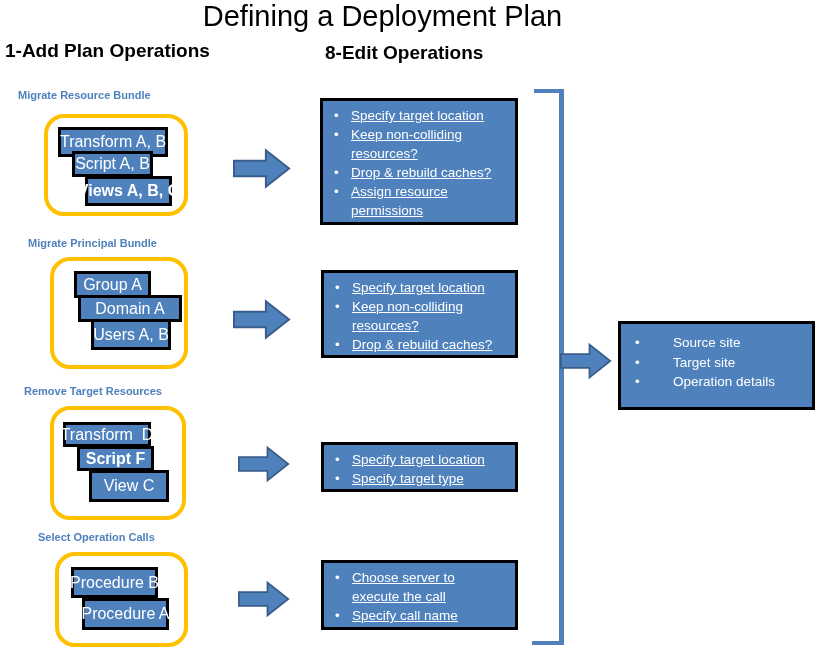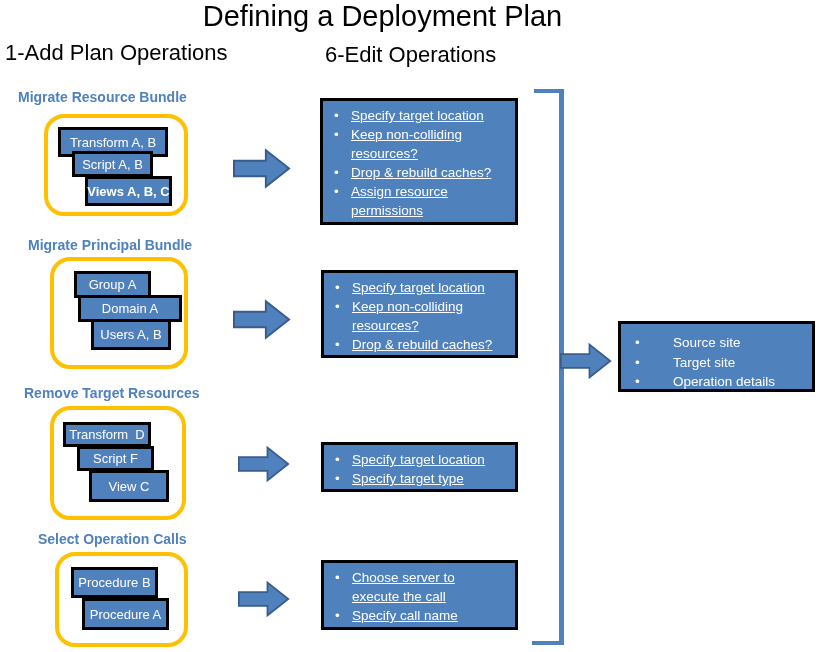--- a/index.html
+++ b/index.html
@@ -15,30 +15,30 @@
   }
   html,body{margin:0;padding:0;background:#fff;}
   .canvas{
     position:relative;width:821px;height:652px;background:#fff;overflow:hidden;
     font-family:"Liberation Sans",sans-serif;color:var(--text_black);
   }
   .title{
     position:absolute;left:0;top:0;width:765px;text-align:center;
     font-size:29px;font-weight:400;letter-spacing:0px;
   }
-  .col-header{position:absolute;font-size:22px;font-weight:400;white-space:nowrap;}
+  .col-header{position:absolute;font-size:19px;font-weight:700;white-space:nowrap;}
   .group-heading{
-    position:absolute;font-size:14px;font-weight:700;color:var(--heading_blue);white-space:nowrap;
+    position:absolute;font-size:11px;font-weight:700;color:var(--heading_blue);white-space:nowrap;
   }
   .frame{
     position:absolute;border:4px solid var(--frame_yellow);border-radius:20px;background:transparent;
   }
   .sbox{
     position:absolute;background:var(--box_fill);border:3px solid var(--box_border);
-    color:var(--text_white);font-size:13px;display:flex;align-items:center;justify-content:center;
+    color:var(--text_white);font-size:16px;display:flex;align-items:center;justify-content:center;
     white-space:pre;box-sizing:border-box;
   }
   .edit-box{
     position:absolute;background:var(--box_fill);border:3px solid var(--box_border);
     box-sizing:border-box;color:var(--text_white);
   }
   .edit-box ul{margin:0;padding:5px 6px 0 10px;list-style:none;}
   .edit-box li{
     position:relative;padding-left:18px;font-size:13.5px;line-height:19px;color:var(--text_white);text-decoration:underline;
   }
@@ -57,38 +57,38 @@
   .bracket-seg{position:absolute;background:var(--bracket);}
 </style>
 </head>
 <body>
 
 <div class="canvas">
 
   <div class="title">Defining a Deployment Plan</div>
 
   <div class="col-header" style="left:5px;top:40px;">1-Add Plan Operations</div>
-  <div class="col-header" style="left:325px;top:42px;">6-Edit Operations</div>
+  <div class="col-header" style="left:325px;top:42px;">8-Edit Operations</div>
 
   <div class="group-heading" style="left:18px;top:89px;">Migrate Resource Bundle</div>
   <div class="frame" style="left:44px;top:114px;width:136px;height:94px;"></div>
   <div class="sbox" style="left:58px;top:127px;width:110px;height:30px;">Transform A, B</div>
   <div class="sbox" style="left:72px;top:151px;width:81px;height:26px;">Script A, B</div>
   <div class="sbox" style="left:85px;top:176px;width:87px;height:30px;font-weight:bold;">Views A, B, C</div>
 
   <div class="group-heading" style="left:28px;top:237px;">Migrate Principal Bundle</div>
   <div class="frame" style="left:50px;top:257px;width:130px;height:104px;"></div>
   <div class="sbox" style="left:74px;top:271px;width:77px;height:27px;">Group A</div>
   <div class="sbox" style="left:78px;top:295px;width:104px;height:27px;">Domain A</div>
   <div class="sbox" style="left:91px;top:319px;width:80px;height:31px;">Users A, B</div>
 
   <div class="group-heading" style="left:24px;top:385px;">Remove Target Resources</div>
   <div class="frame" style="left:50px;top:406px;width:128px;height:106px;"></div>
   <div class="sbox" style="left:63px;top:422px;width:88px;height:25px;">Transform  D</div>
-  <div class="sbox" style="left:77px;top:446px;width:77px;height:25px;">Script F</div>
+  <div class="sbox" style="left:77px;top:446px;width:77px;height:25px;font-weight:bold;">Script F</div>
   <div class="sbox" style="left:89px;top:470px;width:80px;height:32px;">View C</div>
 
   <div class="group-heading" style="left:38px;top:531px;">Select Operation Calls</div>
   <div class="frame" style="left:55px;top:552px;width:125px;height:87px;"></div>
   <div class="sbox" style="left:71px;top:567px;width:87px;height:31px;">Procedure B</div>
   <div class="sbox" style="left:82px;top:598px;width:87px;height:32px;">Procedure A</div>
 
   <div class="arrow" style="left:233px;top:147px;">
     <svg width="58" height="43" viewBox="0 0 60 44">
         <path d="M1,14 H34 V3 L58,22 L34,41 V30 H1 Z" fill="var(--arrow_fill)" stroke="var(--arrow_stroke)" stroke-width="2"></path>
@@ -141,22 +141,21 @@
   <div class="bracket-seg" style="left:534px;top:89px;width:30px;height:4px;"></div>
   <div class="bracket-seg" style="left:559px;top:89px;width:5px;height:556px;"></div>
   <div class="bracket-seg" style="left:532px;top:641px;width:32px;height:4px;"></div>
 
   <div class="arrow" style="left:560px;top:340px;">
     <svg width="52" height="42" viewBox="0 0 60 44">
         <path d="M1,14 H34 V3 L58,22 L34,41 V30 H1 Z" fill="var(--arrow_fill)" stroke="var(--arrow_stroke)" stroke-width="2"></path>
       </svg>
   </div>
 
-  <div class="preview-box" style="left:618px;top:321px;width:197px;height:71px;">
+  <div class="preview-box" style="left:618px;top:321px;width:197px;height:89px;">
     <ul>
       <li>Source site</li>
       <li>Target site</li>
       <li>Operation details</li>
-      <li>Delta preview</li>
     </ul>
   </div>
 
 </div>
 
 </body></html>

